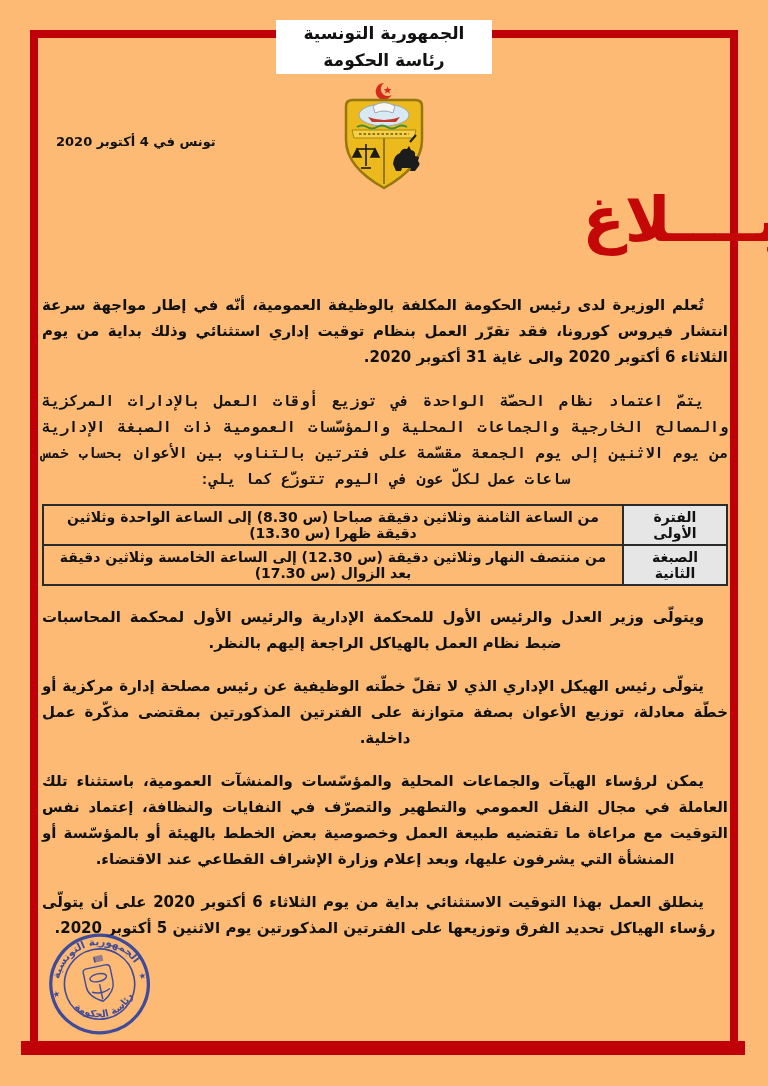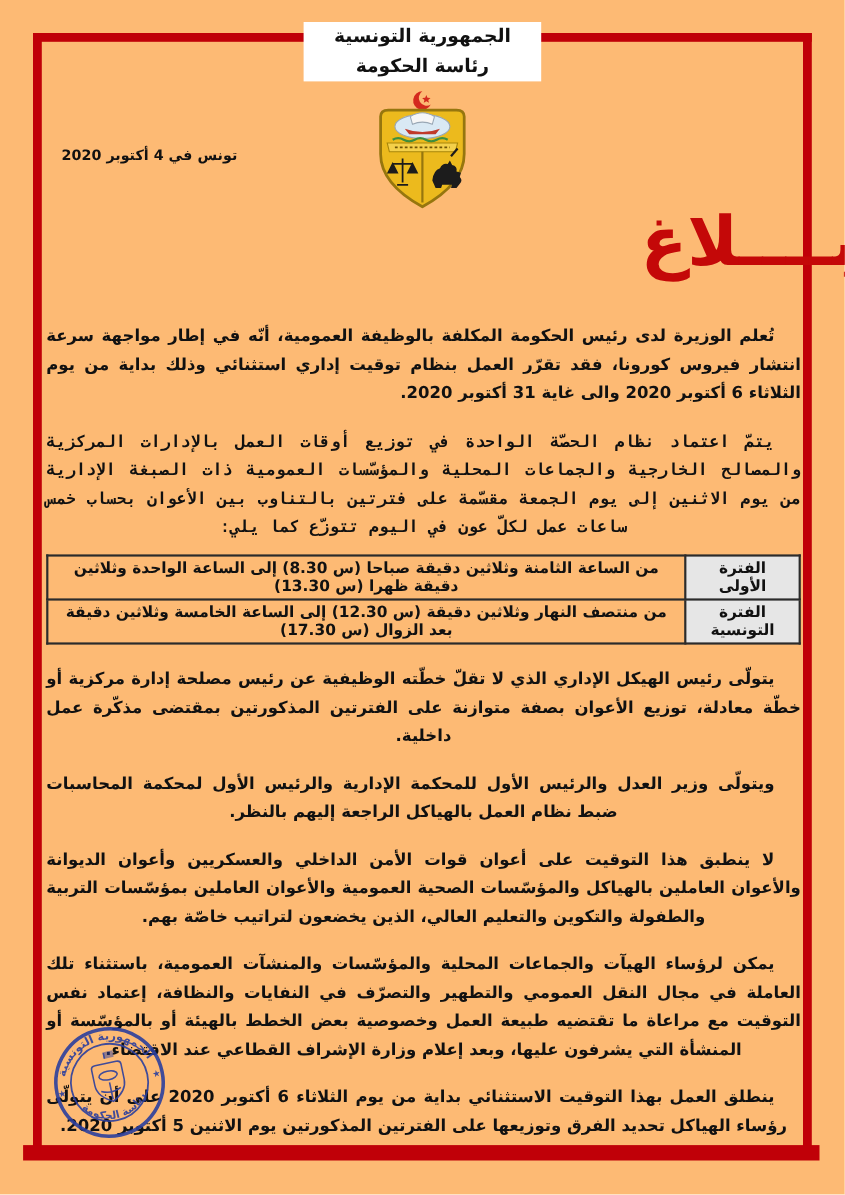--- a/index.html
+++ b/index.html
@@ -120,29 +120,28 @@
     <p class="p-start">تُعلم الوزيرة لدى رئيس الحكومة المكلفة بالوظيفة العمومية، أنّه في إطار مواجهة سرعة انتشار فيروس كورونا، فقد تقرّر العمل بنظام توقيت إداري استثنائي وذلك بداية من يوم الثلاثاء 6 أكتوبر 2020 والى غاية 31 أكتوبر 2020.</p>
     <p class="pre-table">يتمّ اعتماد نظام الحصّة الواحدة في توزيع أوقات العمل بالإدارات المركزية والمصالح الخارجية والجماعات المحلية والمؤسّسات العمومية ذات الصبغة الإدارية من يوم الاثنين إلى يوم الجمعة مقسّمة على فترتين بالتناوب بين الأعوان بحساب خمس ساعات عمل لكلّ عون في اليوم تتوزّع كما يلي:</p>
 
     <table class="periods">
       <tbody>
         <tr>
           <td class="lbl">الفترة الأولى</td>
           <td class="val">من الساعة الثامنة وثلاثين دقيقة صباحا (س 8.30) إلى الساعة الواحدة وثلاثين دقيقة ظهرا (س 13.30)</td>
         </tr>
         <tr>
-          <td class="lbl">الفترة التونسية</td>
+          <td class="lbl">الصبغة الثانية</td>
           <td class="val">من منتصف النهار وثلاثين دقيقة (س 12.30) إلى الساعة الخامسة وثلاثين دقيقة بعد الزوال (س 17.30)</td>
         </tr>
       </tbody>
     </table>
 
+    <p>ويتولّى وزير العدل والرئيس الأول للمحكمة الإدارية والرئيس الأول لمحكمة المحاسبات ضبط نظام العمل بالهياكل الراجعة إليهم بالنظر.</p>
     <p>يتولّى رئيس الهيكل الإداري الذي لا تقلّ خطّته الوظيفية عن رئيس مصلحة إدارة مركزية أو خطّة معادلة، توزيع الأعوان بصفة متوازنة على الفترتين المذكورتين بمقتضى مذكّرة عمل داخلية.</p>
-    <p>ويتولّى وزير العدل والرئيس الأول للمحكمة الإدارية والرئيس الأول لمحكمة المحاسبات ضبط نظام العمل بالهياكل الراجعة إليهم بالنظر.</p>
-    <p>لا ينطبق هذا التوقيت على أعوان قوات الأمن الداخلي والعسكريين وأعوان الديوانة والأعوان العاملين بالهياكل والمؤسّسات الصحية العمومية والأعوان العاملين بمؤسّسات التربية والطفولة والتكوين والتعليم العالي، الذين يخضعون لتراتيب خاصّة بهم.</p>
     <p>يمكن لرؤساء الهيآت والجماعات المحلية والمؤسّسات والمنشآت العمومية، باستثناء تلك العاملة في مجال النقل العمومي والتطهير والتصرّف في النفايات والنظافة، إعتماد نفس التوقيت مع مراعاة ما تقتضيه طبيعة العمل وخصوصية بعض الخطط بالهيئة أو بالمؤسّسة أو المنشأة التي يشرفون عليها، وبعد إعلام وزارة الإشراف القطاعي عند الاقتضاء.</p>
     <p>ينطلق العمل بهذا التوقيت الاستثنائي بداية من يوم الثلاثاء 6 أكتوبر 2020 على أن يتولّى رؤساء الهياكل تحديد الفرق وتوزيعها على الفترتين المذكورتين يوم الاثنين 5 أكتوبر 2020.</p>
   </div>
 
   <div class="stamp">
     <svg width="104" height="104" viewBox="0 0 160 160" aria-hidden="true">
       <g stroke="#2c3f9e" fill="none">
         <circle cx="80" cy="80" r="75" stroke-width="5"></circle>
         <circle cx="80" cy="80" r="54" stroke-width="2.5"></circle>
       </g>

